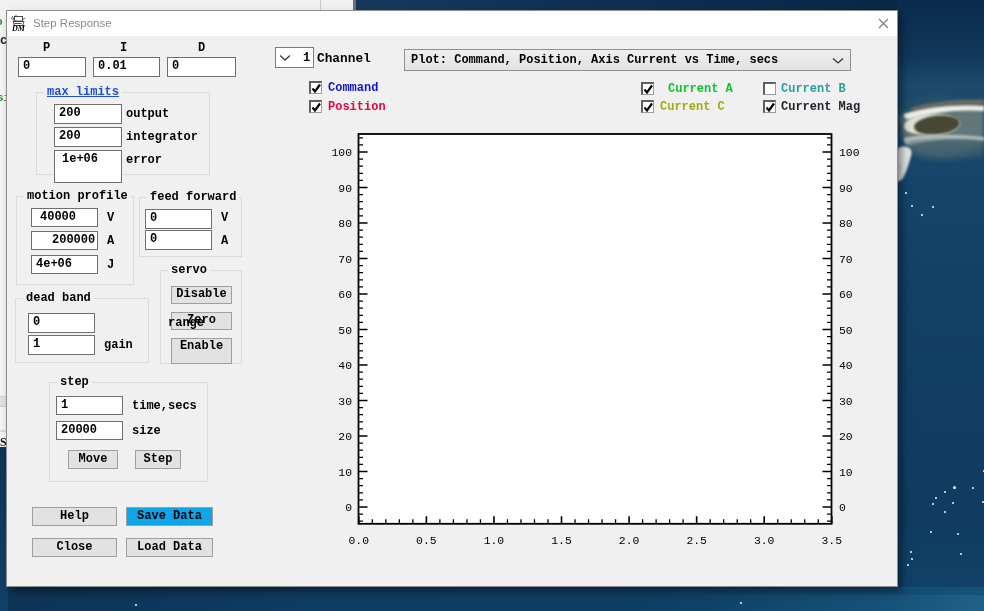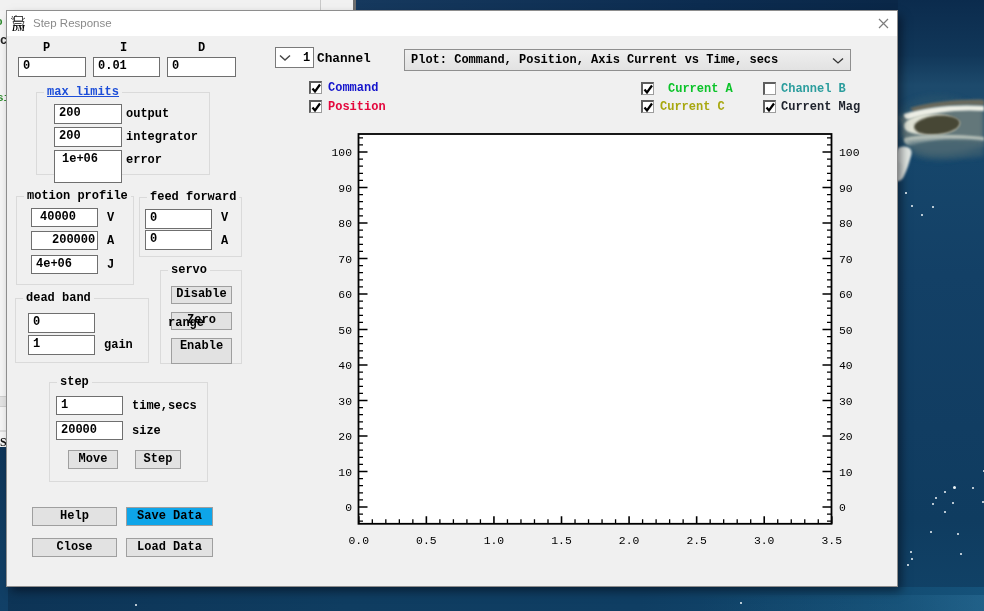--- a/index.html
+++ b/index.html
@@ -86,21 +86,21 @@
       </svg>
     </div>
 <div style="position:absolute;left:328px;top:100px;font:bold 12px 'Liberation Mono',monospace;color:#e4063c;white-space:pre;">Position</div>
 <div style="position:absolute;left:641px;top:82px;width:13px;height:13px;background:#fff;border:1px solid #9c9c9c;border-top:2px solid #5e5e5e;border-left:2px solid #5e5e5e;box-sizing:border-box;">
       <svg width="13" height="13" viewBox="0 0 13 13" style="position:absolute;left:-1px;top:-1px">
         <path d="M2.5,6.5 L5,9.5 L10,2.5" stroke="#000" stroke-width="2.2" fill="none"></path>
       </svg>
     </div>
 <div style="position:absolute;left:660px;top:82px;font:bold 12px 'Liberation Mono',monospace;color:#0cc32a;white-space:pre;margin-left:8px;">Current A</div>
 <div style="position:absolute;left:763px;top:82px;width:13px;height:13px;background:#fff;border:1px solid #9c9c9c;border-top:2px solid #5e5e5e;border-left:2px solid #5e5e5e;box-sizing:border-box;"></div>
-<div style="position:absolute;left:781px;top:82px;font:bold 12px 'Liberation Mono',monospace;color:#2b9d9d;white-space:pre;">Channel B</div>
+<div style="position:absolute;left:781px;top:82px;font:bold 12px 'Liberation Mono',monospace;color:#2b9d9d;white-space:pre;">Current B</div>
 <div style="position:absolute;left:641px;top:100px;width:13px;height:13px;background:#fff;border:1px solid #9c9c9c;border-top:2px solid #5e5e5e;border-left:2px solid #5e5e5e;box-sizing:border-box;">
       <svg width="13" height="13" viewBox="0 0 13 13" style="position:absolute;left:-1px;top:-1px">
         <path d="M2.5,6.5 L5,9.5 L10,2.5" stroke="#000" stroke-width="2.2" fill="none"></path>
       </svg>
     </div>
 <div style="position:absolute;left:660px;top:100px;font:bold 12px 'Liberation Mono',monospace;color:#a8a810;white-space:pre;">Current C</div>
 <div style="position:absolute;left:763px;top:100px;width:13px;height:13px;background:#fff;border:1px solid #9c9c9c;border-top:2px solid #5e5e5e;border-left:2px solid #5e5e5e;box-sizing:border-box;">
       <svg width="13" height="13" viewBox="0 0 13 13" style="position:absolute;left:-1px;top:-1px">
         <path d="M2.5,6.5 L5,9.5 L10,2.5" stroke="#000" stroke-width="2.2" fill="none"></path>
       </svg>

